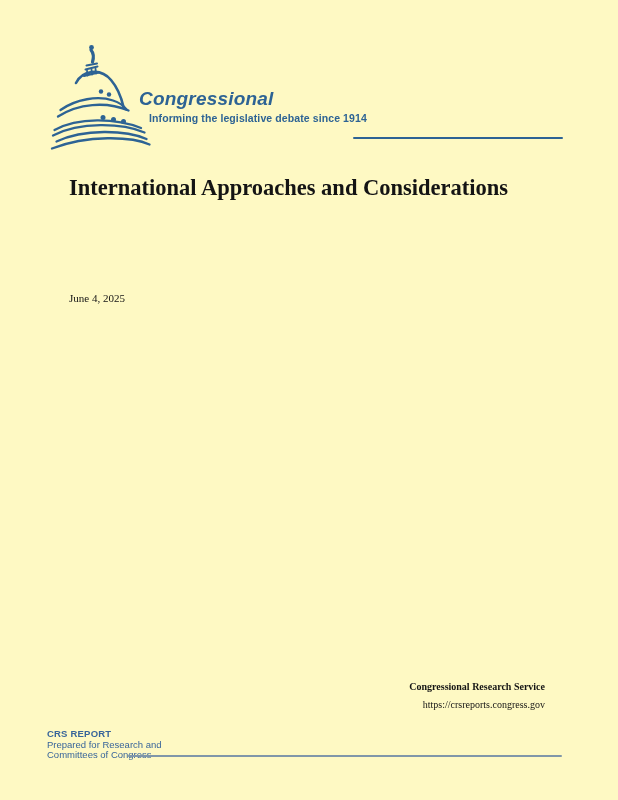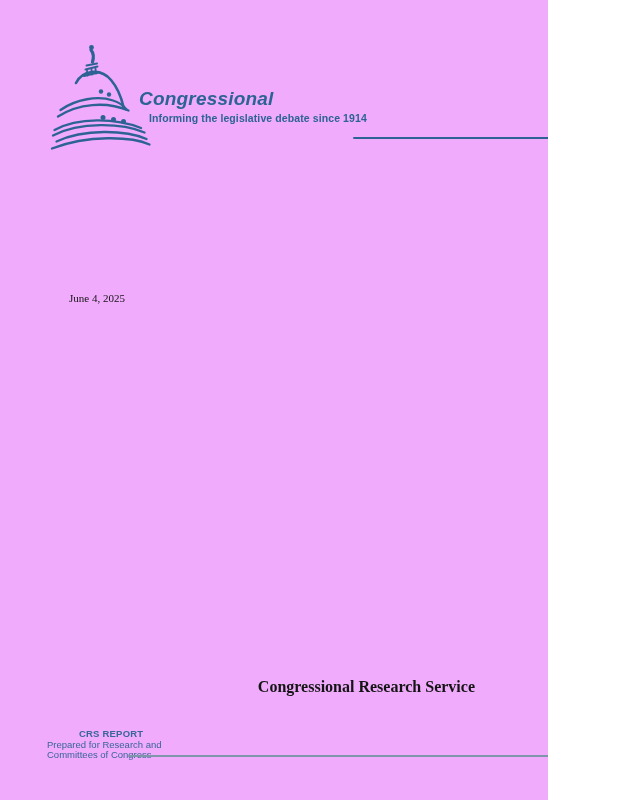--- a/index.html
+++ b/index.html
@@ -2,23 +2,23 @@
 <html><head>
 <meta charset="utf-8">
 <style>
   html, body {
     margin: 0;
     padding: 0;
     background: #ffffff;
   }
   .page {
     position: relative;
-    width: 548px;
+    width: 618px;
     height: 800px;
-    background: #f0abfc;
+    background: #fef9c3;
     overflow: hidden;
     font-family: "Liberation Serif", "DejaVu Serif", serif;
   }
 
   
   .logo-dome {
     position: absolute;
     left: 50px;
     top: 40px;
     width: 102px;
@@ -76,39 +76,39 @@
     font-size: 11px;
     color: #141414;
   }
 
   
   .footer-right {
     position: absolute;
     right: 73px;
     top: 678px;
     text-align: right;
-    font-size: 16px;
+    font-size: 10px;
     line-height: 17.5px;
     color: #141414;
   }
   .footer-right .org { font-weight: bold; }
   .footer-right .url { color: #141414; text-decoration: none; }
 
   
   .footer-left {
     position: absolute;
     left: 47px;
     top: 729px;
     font-family: "Liberation Sans", "DejaVu Sans", sans-serif;
     font-size: 9.5px;
     line-height: 10.5px;
     color: #38659a;
     white-space: nowrap;
   }
-  .footer-left .crs-label { font-weight: bold; letter-spacing: 0.2px; margin-left: 32px; }
+  .footer-left .crs-label { font-weight: bold; letter-spacing: 0.2px; }
   .footer-rule {
     position: absolute;
     left: 128px;
     top: 755px;
     width: 434px;
     height: 2px;
     background: #8097a9;
     border-radius: 1px;
   }
 </style>
@@ -152,26 +152,28 @@
     </g>
   </svg>
 
   <div class="logo-text">
     <div class="logo-org">Congressional</div>
     <div class="logo-tagline">Informing the legislative debate since 1914</div>
   </div>
   <div class="header-rule"></div>
 
   <div class="title">
+    <div>International Approaches and Considerations</div>
   </div>
 
   <div class="date">June 4, 2025</div>
 
   <div class="footer-right">
     <div class="org">Congressional Research Service</div>
+    <div><a class="url" href="#">https://crsreports.congress.gov</a></div>
   </div>
 
   <div class="footer-left">
     <div class="crs-label">CRS REPORT</div>
     <div>Prepared for Research and</div>
     <div>Committees of Congress</div>
   </div>
   <div class="footer-rule"></div>
 
 </div>

